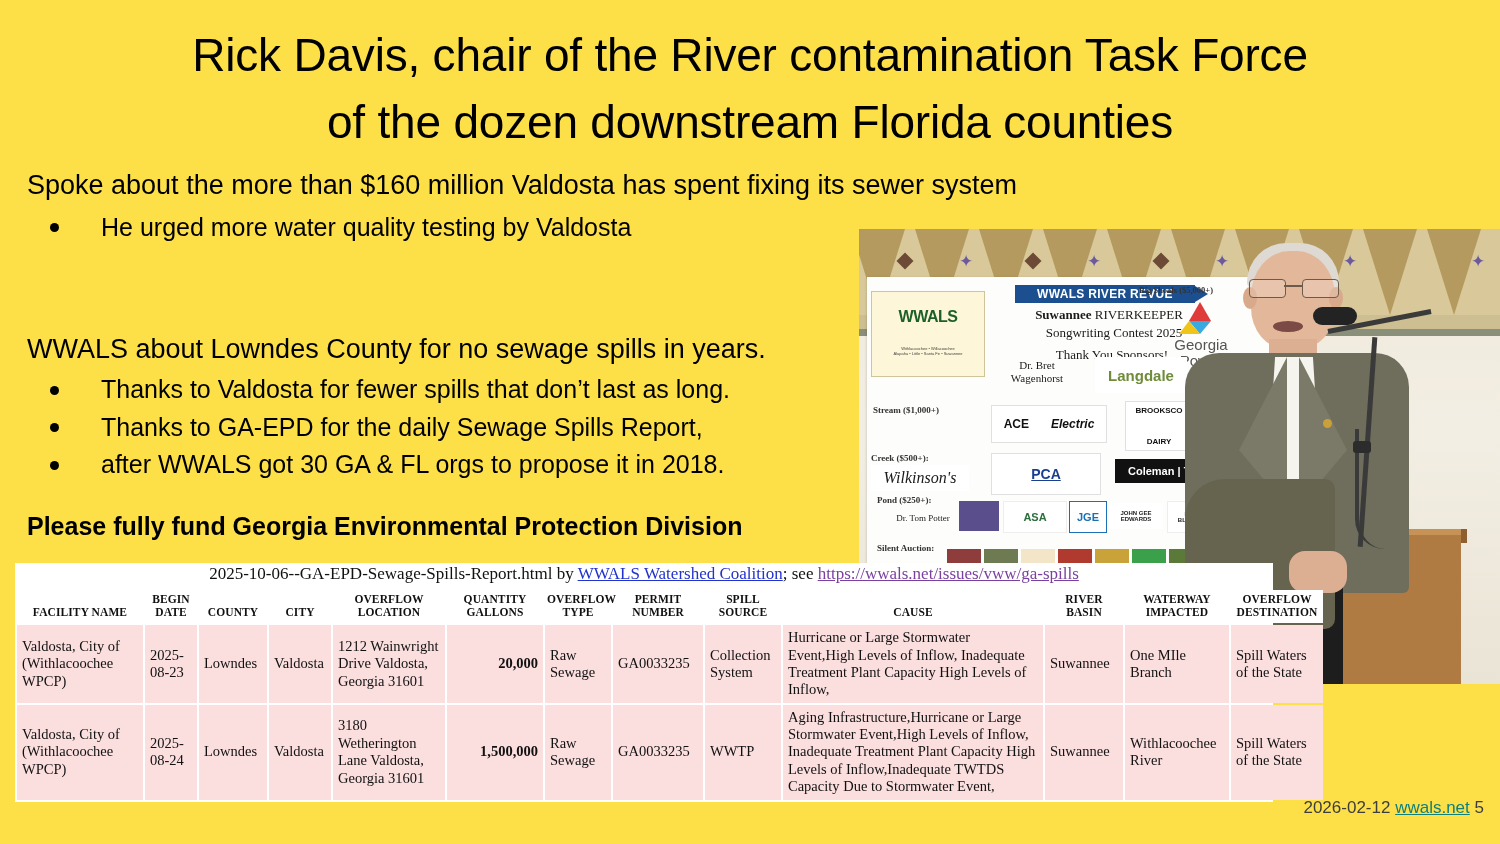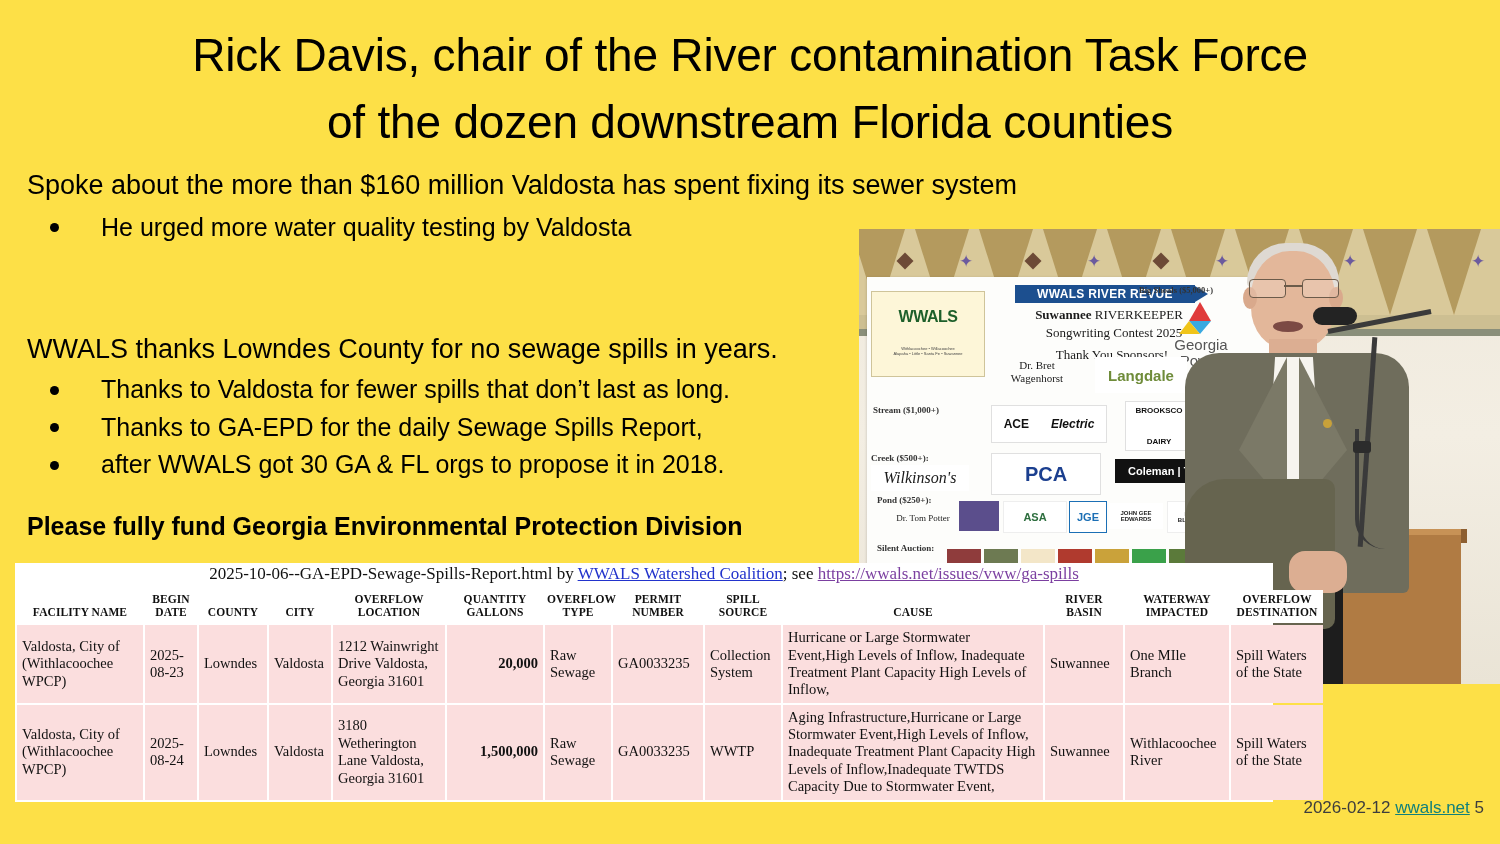--- a/index.html
+++ b/index.html
@@ -177,21 +177,21 @@
     <p class="lead">Spoke about the more than $160 million Valdosta has spent fixing its sewer system</p>
     <ul class="bullets">
       <li>
         <span class="bullet"></span>
         <span>He urged more water quality testing by Valdosta</span>
       </li>
     </ul>
 
     <div class="gap"></div>
 
-    <p class="lead2">WWALS thanks Lowndes County for no sewage spills in years.</p>
+    <p class="lead2">WWALS about Lowndes County for no sewage spills in years.</p>
     <ul class="bullets">
       <li>
         <span class="bullet"></span>
         <span>Thanks to Valdosta for fewer spills that don’t last as long.</span>
       </li>
       <li>
         <span class="bullet"></span>
         <span>Thanks to GA-EPD for the daily Sewage Spills Report,</span>
       </li>
       <li>
@@ -268,21 +268,21 @@
       <div class="nm" style="left:300px;top:196px;width:72px;">Russ<br>Tatum</div>
       <div class="nm" style="left:8px;top:236px;width:96px;font-size:9px;">Dr. Tom Potter</div>
 
       <div class="slogo" style="left:228px;top:80px;width:92px;height:36px;border:none;color:#6f8c3a;font-size:15px;">Langdale</div>
       <div class="slogo" style="left:124px;top:128px;width:114px;height:36px;border-color:#e0e0e0;font-size:12px;color:#111;">ACE <i>Electric</i></div>
       <div class="slogo" style="left:258px;top:124px;width:66px;height:48px;border-color:#e0e0e0;font-size:8px;color:#111;flex-direction:column;">
           <span>BROOKSCO</span>
           <span>DAIRY</span>
         </div>
       <div class="slogo" style="left:4px;top:188px;width:98px;height:26px;border:none;font-family:'Liberation Serif',serif;font-style:italic;font-weight:normal;font-size:16px;">Wilkinson's</div>
-      <div class="slogo" style="left:124px;top:176px;width:108px;height:40px;border-color:#e0e0e0;color:#1b3f8f;font-size:20px;">PCA</div>
+      <div class="slogo" style="left:124px;top:176px;width:108px;height:40px;border-color:#e0e0e0;color:#1b3f8f;font-size:14px;text-decoration:underline;">PCA</div>
       <div class="slogo" style="left:248px;top:182px;width:112px;height:24px;background:#111;color:#fff;border:none;font-size:11px;">Coleman | Talley</div>
       <div class="slogo" style="left:368px;top:180px;width:44px;height:24px;background:#14489c;color:#fff;border:none;font-size:8px;">&nbsp;</div>
       <div class="nm" style="left:364px;top:206px;width:48px;font-size:6px;">Julie Bowland</div>
 
       <div class="slogo" style="left:92px;top:224px;width:40px;height:30px;background:#5b4e8c;color:#fff;border:none;font-size:7px;">&nbsp;</div>
       <div class="slogo" style="left:136px;top:224px;width:62px;height:30px;border-color:#eee;color:#2d6e3e;font-size:11px;">ASA</div>
       <div class="slogo" style="left:202px;top:224px;width:36px;height:30px;border-color:#1b6fb5;color:#1b6fb5;font-size:11px;">JGE</div>
       <div class="slogo" style="left:242px;top:226px;width:54px;height:26px;border:none;font-size:6px;color:#222;">JOHN GEE<br>EDWARDS</div>
       <div class="slogo" style="left:300px;top:224px;width:58px;height:30px;border-color:#eee;font-size:6px;color:#222;">ELLIOTT<br>BLACKBURN</div>
       <div class="slogo" style="left:362px;top:224px;width:50px;height:30px;background:#1f1f1f;color:#fff;border:none;font-size:5px;">GEORGIA FORESTRY</div>

